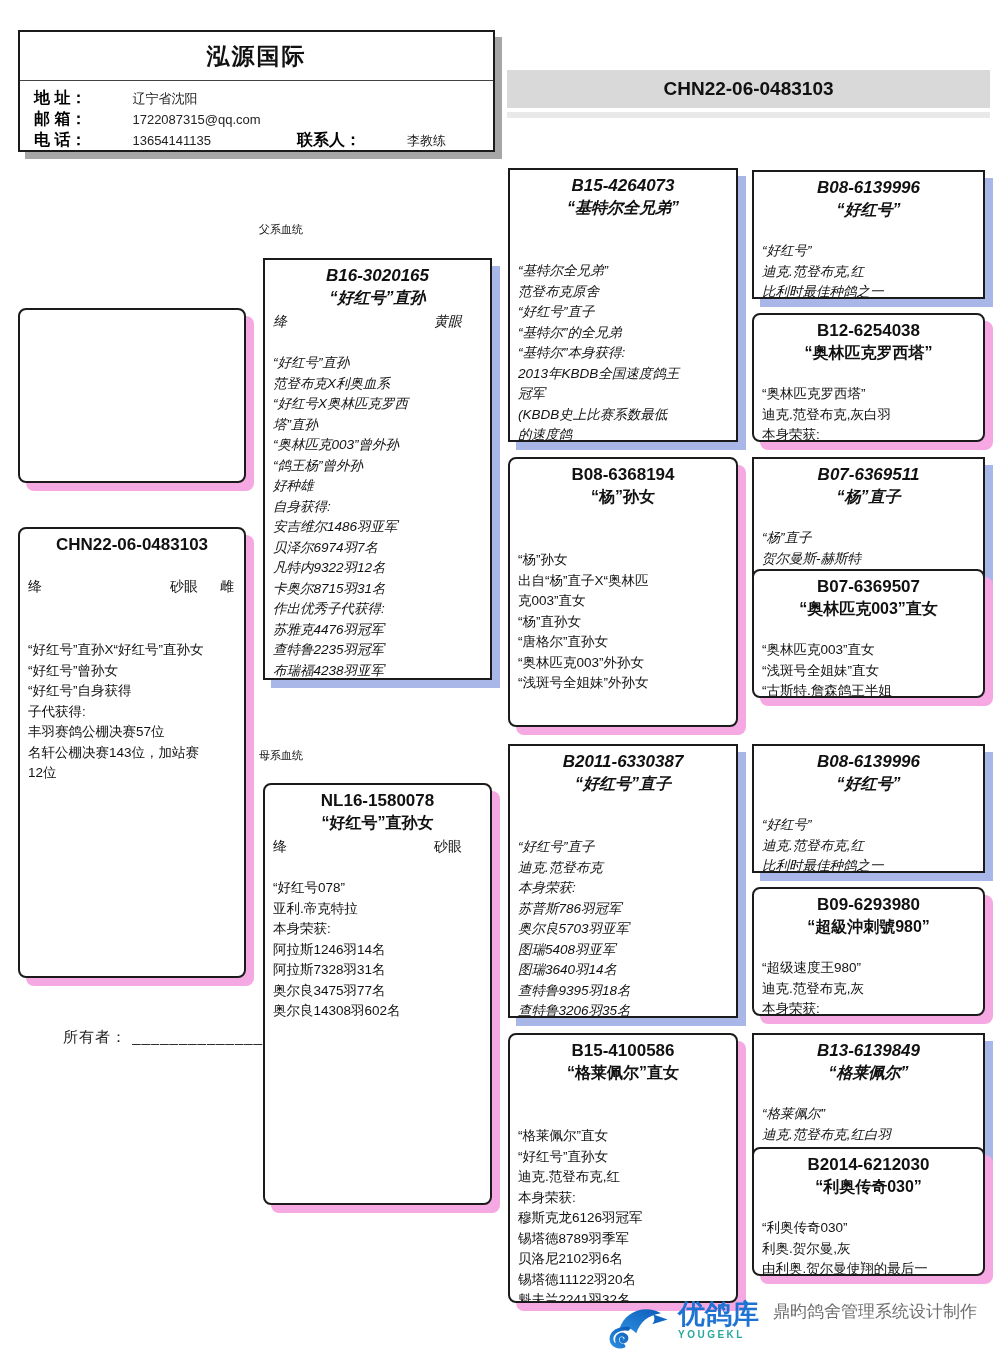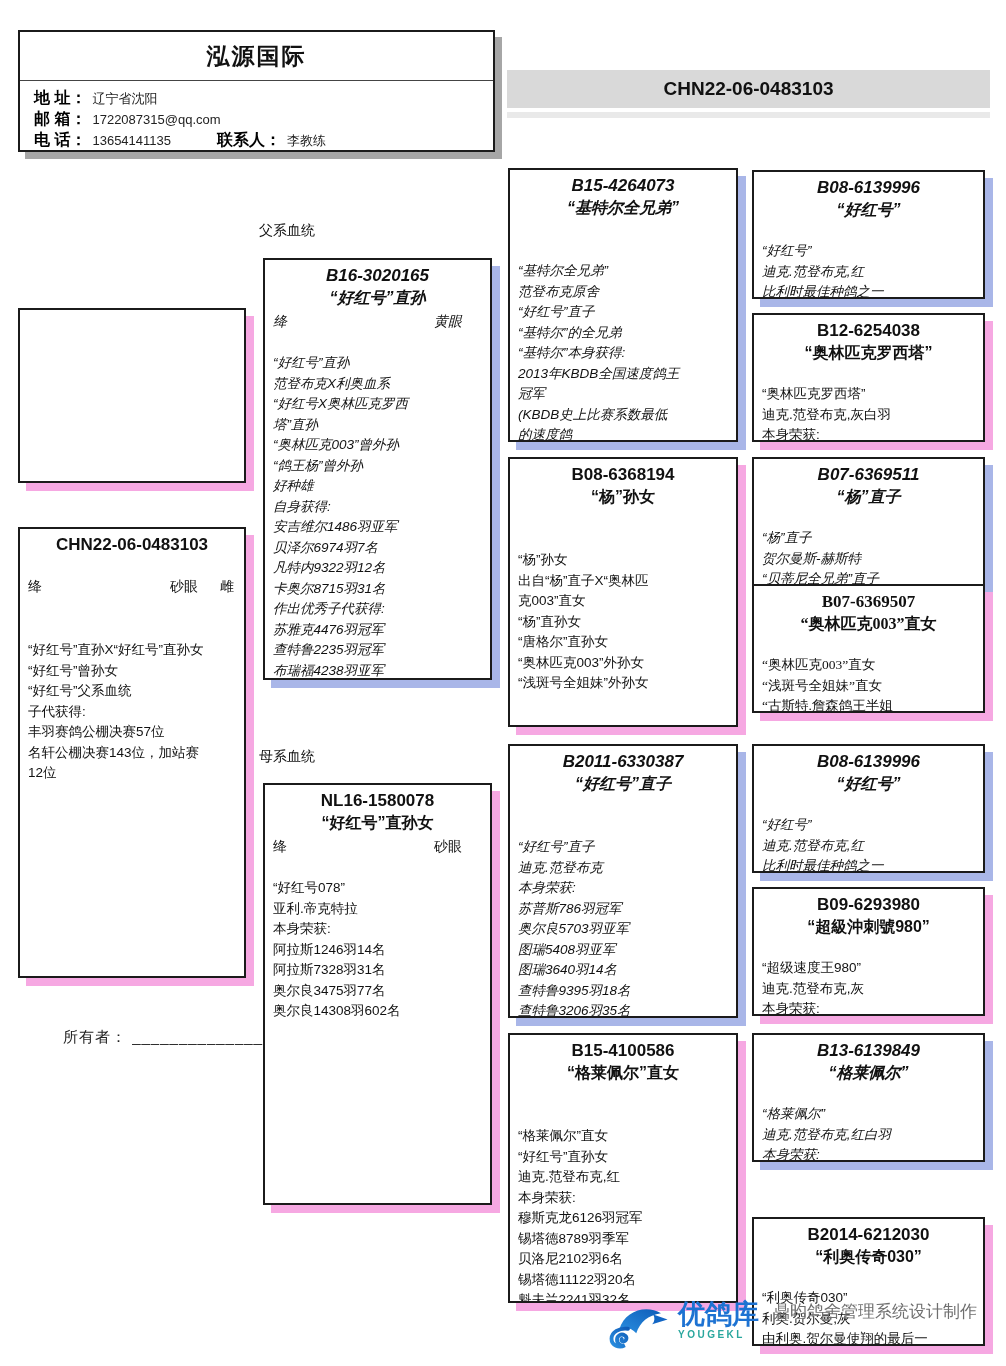--- a/index.html
+++ b/index.html
@@ -8,39 +8,39 @@
     --gray:#a6a6a6;
     --banner:#d9d9d9;
   }
   *{box-sizing:border-box;}
   html,body{margin:0;padding:0;background:#fff;}
   body{font-family:"Liberation Sans","DejaVu Sans",sans-serif;color:#111;}
   .page{position:relative;width:1006px;height:1363px;background:#fff;overflow:hidden;padding-left:20px;}
 
   .card{position:absolute;background:#fff;border:2px solid #1b1b1b;}
   .male{box-shadow:8px 8px 0 0 var(--blue);font-style:italic;}
-  .female{box-shadow:8px 8px 0 0 var(--pink);}
+  .female{box-shadow:8px 8px 0 0 var(--pink);border-radius:8px;}
   .grayshadow{box-shadow:7px 7px 0 0 var(--gray);}
 
   
   .header-card{left:18px;top:30px;width:477px;height:122px;}
   .h-title{font-size:23px;font-weight:bold;text-align:center;margin-top:9px;letter-spacing:2px;}
   .h-divider{border-top:1px solid #444;margin:8px 0 6px 0;}
-  .h-row{padding:1px 14px 0 14px;font-size:13px;line-height:19px;color:#222;display:flex;align-items:baseline;}
+  .h-row{padding:1px 14px 0 14px;font-size:13px;line-height:19px;color:#222;display:flex;align-items:baseline;gap:40px;}
   .h-label{font-weight:bold;font-size:16px;color:#000;margin-right:6px;white-space:nowrap;}
   .h-label2{font-weight:bold;font-size:16px;color:#000;margin:0 6px 0 46px;white-space:nowrap;}
   .h-value{font-size:13px;color:#222;}
 
   
   .banner{position:absolute;left:507px;top:70px;width:483px;height:38px;background:var(--banner);
           display:flex;align-items:center;justify-content:center;font-size:19px;font-weight:bold;}
   .banner-sub{position:absolute;left:507px;top:112px;width:483px;height:6px;background:#e9e9e9;}
 
   
-  .sec-label{position:absolute;font-size:14px;color:#111;}
+  .sec-label{position:absolute;font-size:11px;color:#111;}
 
   
   .pbox{overflow:hidden;}
   .ring{font-weight:bold;font-size:17px;text-align:center;margin-top:5px;line-height:22px;}
   .pname{font-weight:bold;font-size:16px;text-align:center;line-height:22px;}
   .meta{display:flex;justify-content:space-between;padding:2px 10px 0 8px;font-size:14px;line-height:20px;}
   .meta-right span{margin-left:18px;}
   .body{padding:0 8px;font-size:13.5px;line-height:1.52;white-space:pre-line;color:#111;}
   .parent .body{margin-top:22px;}
   .gen2 .body{margin-top:42px;}
@@ -93,21 +93,21 @@
     <div class="ring">CHN22-06-0483103</div>
     <div class="meta">
       <span>绛</span>
       <span class="meta-right">
         <span>砂眼</span>
         <span>雌</span>
       </span>
     </div>
     <div class="body">“好红号”直孙X“好红号”直孙女
 “好红号”曾孙女
-“好红号”父系血统
+“好红号”自身获得
 子代获得:
 丰羽赛鸽公棚决赛57位
 名轩公棚决赛143位，加站赛
 12位</div>
   </div>
 
   <div class="owner">
     <span>所有者：</span>
     <span>_______________</span>
   </div>
@@ -227,21 +227,21 @@
 迪克.范登布克,灰白羽
 本身荣获:</div>
   </div>
   <div class="card male pbox gen3" style="left:752px;top:457px;width:233px;height:129px;">
     <div class="ring">B07-6369511</div>
     <div class="pname">“杨”直子</div>
     <div class="body">“杨”直子
 贺尔曼斯-赫斯特
 “贝蒂尼全兄弟”直子</div>
   </div>
-  <div class="card female pbox gen3" style="left:752px;top:584px;width:233px;height:129px;font-family:Liberation Serif, serif;">
+  <div class="card female pbox gen3" style="left:752px;top:569px;width:233px;height:129px;">
     <div class="ring">B07-6369507</div>
     <div class="pname">“奥林匹克003”直女</div>
     <div class="body">“奥林匹克003”直女
 “浅斑号全姐妹”直女
 “古斯特.詹森鸽王半姐</div>
   </div>
   <div class="card male pbox gen3" style="left:752px;top:744px;width:233px;height:129px;">
     <div class="ring">B08-6139996</div>
     <div class="pname">“好红号”</div>
     <div class="body">“好红号”
@@ -255,21 +255,21 @@
 迪克.范登布克,灰
 本身荣获:</div>
   </div>
   <div class="card male pbox gen3" style="left:752px;top:1033px;width:233px;height:129px;">
     <div class="ring">B13-6139849</div>
     <div class="pname">“格莱佩尔”</div>
     <div class="body">“格莱佩尔”
 迪克.范登布克,红白羽
 本身荣获:</div>
   </div>
-  <div class="card female pbox gen3" style="left:752px;top:1217px;width:233px;height:129px;">
+  <div class="card female pbox gen3" style="left:752px;top:1147px;width:233px;height:129px;">
     <div class="ring">B2014-6212030</div>
     <div class="pname">“利奥传奇030”</div>
     <div class="body">“利奥传奇030”
 利奥.贺尔曼,灰
 由利奥.贺尔曼使翔的最后一</div>
   </div>
 
   <div class="footer">
     <svg width="66" height="52" viewBox="0 0 120 90">
       <defs>

